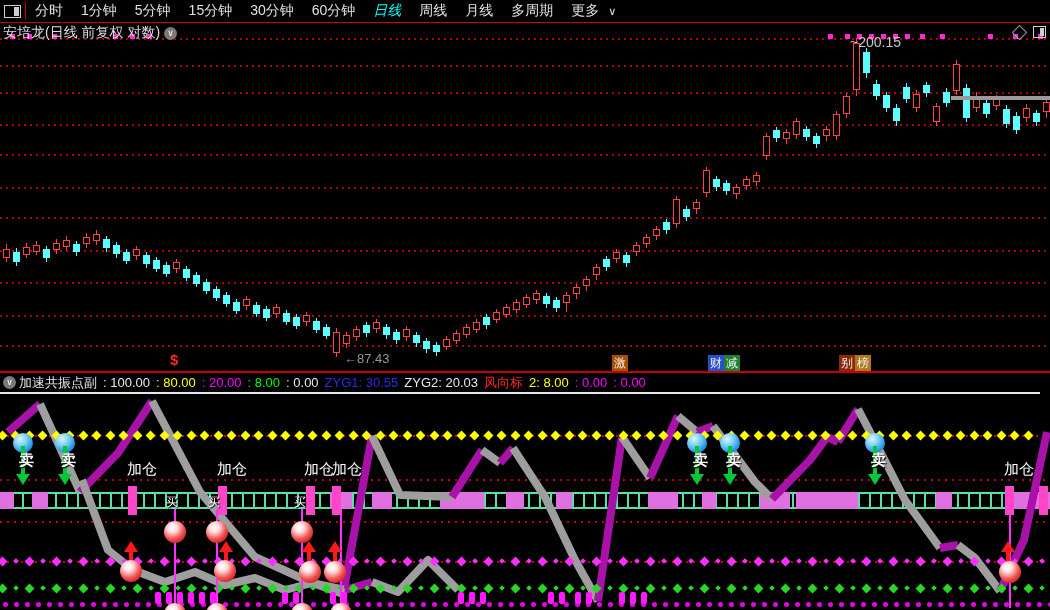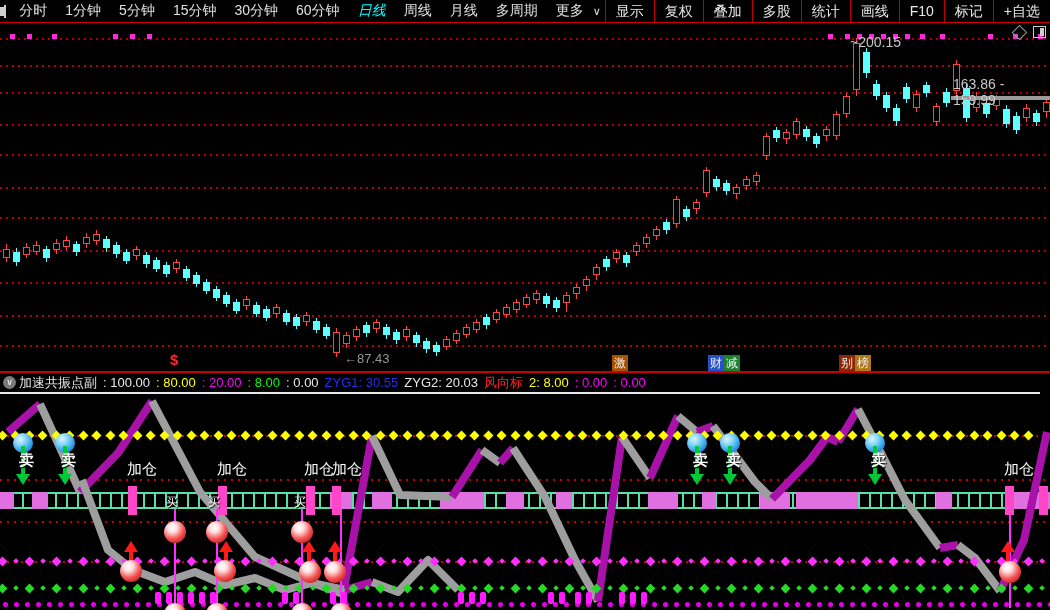--- a/index.html
+++ b/index.html
@@ -52,34 +52,26 @@
         <span class="mitem">15分钟</span>
         <span class="mitem">30分钟</span>
         <span class="mitem">60分钟</span>
         <span class="mitem active">日线</span>
         <span class="mitem">周线</span>
         <span class="mitem">月线</span>
         <span class="mitem">多周期</span>
         <span class="mitem">更多</span>
         <span class="marrow">∨</span>
       </div>
-    <div id="menubar-right">
-        <span class="ritem">显示</span>
-        <span class="ritem">复权</span>
-        <span class="ritem">叠加</span>
-        <span class="ritem">多股</span>
-        <span class="ritem">统计</span>
-        <span class="ritem">画线</span>
-        <span class="ritem">F10</span>
-        <span class="ritem">标记</span>
-        <span class="ritem">+自选</span>
-      </div>
   </div>
 
   <div id="main-chart">
+    <div id="title">
+      <span>安培龙(日线 前复权 对数)</span><span class="chev-circle">∨</span>
+    </div>
     <div id="title-icons">
       <div class="diamond-o"></div>
       <div class="win-ic"></div>
     </div>
   <div style="position: absolute; left: 0px; top: 16px; width: 1050px; height: 2px; background: repeating-linear-gradient(90deg, rgb(180, 0, 0) 0px, rgb(180, 0, 0) 2px, transparent 2px, transparent 6px);"></div>
       <div style="position: absolute; left: 0px; top: 43px; width: 1050px; height: 2px; background: repeating-linear-gradient(90deg, rgb(180, 0, 0) 0px, rgb(180, 0, 0) 2px, transparent 2px, transparent 6px);"></div>
       <div style="position: absolute; left: 0px; top: 70px; width: 1050px; height: 2px; background: repeating-linear-gradient(90deg, rgb(180, 0, 0) 0px, rgb(180, 0, 0) 2px, transparent 2px, transparent 6px);"></div>
       <div style="position: absolute; left: 0px; top: 102px; width: 1050px; height: 2px; background: repeating-linear-gradient(90deg, rgb(180, 0, 0) 0px, rgb(180, 0, 0) 2px, transparent 2px, transparent 6px);"></div>
       <div style="position: absolute; left: 0px; top: 132px; width: 1050px; height: 2px; background: repeating-linear-gradient(90deg, rgb(180, 0, 0) 0px, rgb(180, 0, 0) 2px, transparent 2px, transparent 6px);"></div>
       <div style="position: absolute; left: 0px; top: 165px; width: 1050px; height: 2px; background: repeating-linear-gradient(90deg, rgb(180, 0, 0) 0px, rgb(180, 0, 0) 2px, transparent 2px, transparent 6px);"></div>
@@ -310,21 +302,20 @@
       <div style="position: absolute; left: 1003px; top: 87px; width: 7px; height: 15px; background: rgb(92, 255, 255);"></div>
       <div style="position: absolute; left: 1016px; top: 90px; width: 1px; height: 22px; background: rgb(92, 255, 255);"></div>
       <div style="position: absolute; left: 1013px; top: 94px; width: 7px; height: 14px; background: rgb(92, 255, 255);"></div>
       <div style="position: absolute; left: 1026px; top: 82px; width: 1px; height: 18px; background: rgb(255, 66, 66);"></div>
       <div style="position: absolute; left: 1023px; top: 86px; width: 7px; height: 10px; border: 1px solid rgb(255, 66, 66); box-sizing: border-box; background: rgb(0, 0, 0);"></div>
       <div style="position: absolute; left: 1036px; top: 88px; width: 1px; height: 16px; background: rgb(92, 255, 255);"></div>
       <div style="position: absolute; left: 1033px; top: 91px; width: 7px; height: 9px; background: rgb(92, 255, 255);"></div>
       <div style="position: absolute; left: 1046px; top: 76px; width: 1px; height: 20px; background: rgb(255, 66, 66);"></div>
       <div style="position: absolute; left: 1043px; top: 80px; width: 7px; height: 10px; border: 1px solid rgb(255, 66, 66); box-sizing: border-box; background: rgb(0, 0, 0);"></div>
       <div style="position: absolute; left: 850px; top: 12px; color: rgb(200, 200, 200); font-size: 14px; z-index: 9;">~200.15</div>
-      <div style="position: absolute; left: 953px; top: 54px; color: rgb(200, 200, 200); font-size: 14px; z-index: 9;">163.86 - 159.99</div>
       <div style="position: absolute; left: 951px; top: 74px; width: 99px; height: 4px; background: rgb(154, 154, 154); z-index: 8;"></div>
       <div style="position: absolute; left: 344px; top: 329px; color: rgb(150, 150, 150); font-size: 13px; z-index: 9;">←87.43</div>
       <div style="position: absolute; left: 170px; top: 329px; color: rgb(255, 40, 40); font-size: 15px; font-weight: bold; z-index: 9;">$</div>
       <div style="position: absolute; left: 612px; top: 333px; width: 16px; height: 16px; background: rgb(168, 80, 0); color: rgb(240, 240, 240); font-size: 12px; line-height: 16px; text-align: center; z-index: 9;">激</div>
       <div style="position: absolute; left: 708px; top: 333px; width: 16px; height: 16px; background: rgb(40, 80, 200); color: rgb(240, 240, 240); font-size: 12px; line-height: 16px; text-align: center; z-index: 9;">财</div>
       <div style="position: absolute; left: 724px; top: 333px; width: 16px; height: 16px; background: rgb(30, 128, 48); color: rgb(240, 240, 240); font-size: 12px; line-height: 16px; text-align: center; z-index: 9;">减</div>
       <div style="position: absolute; left: 839px; top: 333px; width: 16px; height: 16px; background: rgb(140, 40, 8); color: rgb(240, 240, 240); font-size: 12px; line-height: 16px; text-align: center; z-index: 9;">别</div>
       <div style="position: absolute; left: 855px; top: 333px; width: 16px; height: 16px; background: rgb(176, 120, 24); color: rgb(240, 240, 240); font-size: 12px; line-height: 16px; text-align: center; z-index: 9;">榜</div>
     </div>
 

